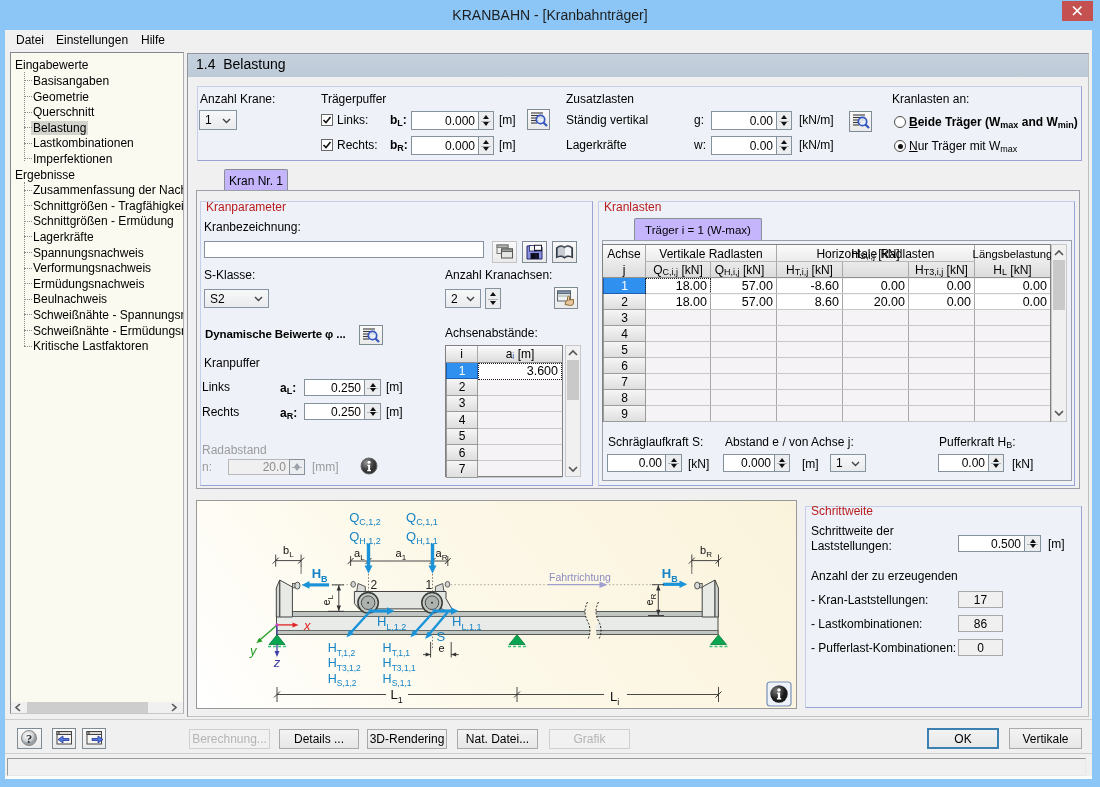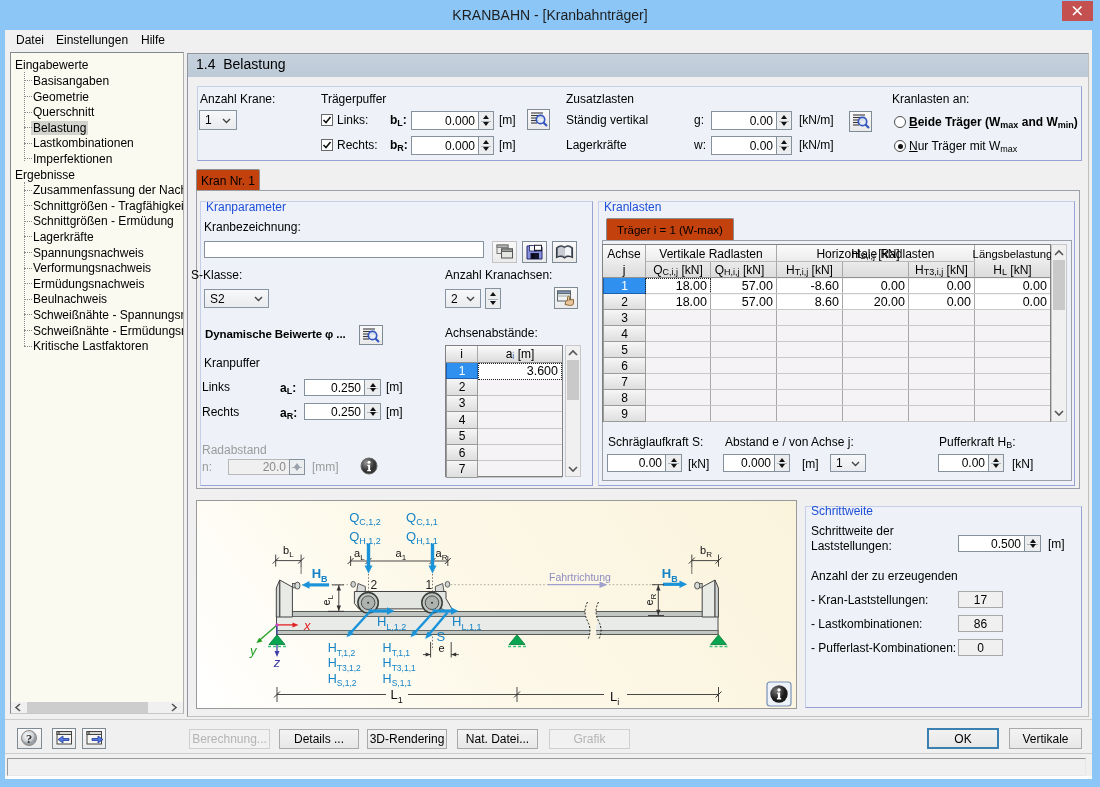--- a/index.html
+++ b/index.html
@@ -1,39 +1,39 @@
 <!DOCTYPE html>
 <html><head>
 <meta charset="utf-8">
 <style>
 html,body{margin:0;padding:0;}
 body{width:1100px;height:787px;position:relative;overflow:hidden;background:#8bc6f7;font-family:"Liberation Sans",sans-serif;}
 .abs{position:absolute;}
 .lbl{position:absolute;font-size:12px;color:#000;white-space:nowrap;line-height:13px;}
-.blue{color:#1d4ed8;text-align:right;}
+.blue{color:#b91c1c;text-align:right;}
 .gray{color:#9b9b9b;}
 sub{font-size:9px;vertical-align:baseline;position:relative;top:2px;line-height:0;}
 .inp{position:absolute;background:#fff;border:1px solid #85929e;box-sizing:border-box;font-size:12px;text-align:right;padding:0 3px 0 0;display:flex;align-items:center;justify-content:flex-end;}
 .inp.dis{background:#f0f0f0;color:#8a8a8a;border-color:#b8b8b8;}
 .ro{position:absolute;background:#f0f0f0;border:1px solid #a8a8a8;box-sizing:border-box;font-size:12px;display:flex;align-items:center;justify-content:center;}
 .grp{position:absolute;background:#eef2f8;border:1px solid;border-color:#c6cfe9 #99a2d4 #99a2d4 #c6cfe9;box-sizing:border-box;}
 .combo{position:absolute;box-sizing:border-box;border:1px solid #8794a2;background:linear-gradient(#f7f8f9,#e9ebee);font-size:12px;display:flex;align-items:center;padding-left:5px;}
 .spin{position:absolute;box-sizing:border-box;border:1px solid #85929e;background:#ebedef;}
 .spin:before{content:"";position:absolute;left:2px;right:2px;top:50%;height:1px;background:#aab2ba;}
 .spin i{position:absolute;left:50%;margin-left:-3px;width:0;height:0;border-left:3px solid transparent;border-right:3px solid transparent;top:3px;border-bottom:4px solid #111;}
 .spin b{position:absolute;left:50%;margin-left:-3px;width:0;height:0;border-left:3px solid transparent;border-right:3px solid transparent;bottom:3px;border-top:4px solid #111;}
 .spin.dis i{border-bottom-color:#99a2aa;}
 .spin.dis b{border-top-color:#99a2aa;}
 .ibtn{position:absolute;box-sizing:border-box;border:1px solid #7e8a94;background:linear-gradient(#fafafa,#e9eae9);}
 .btn{position:absolute;box-sizing:border-box;border:1px solid #a9a9a9;background:linear-gradient(#f3f3f3,#e7e7e7);font-size:12px;color:#000;display:flex;align-items:center;justify-content:center;white-space:nowrap;}
 .btn.dis{color:#b4b4b4;border-color:#cfcfcf;background:#f1f1f1;}
 .ck{position:absolute;width:12px;height:12px;background:#fff;border:1px solid #6a6a6a;box-sizing:border-box;}
 .radio{position:absolute;width:12px;height:12px;border-radius:50%;background:#fff;border:1px solid #4a4a4a;box-sizing:border-box;}
 .radio.sel:before{content:"";position:absolute;left:2.5px;top:2.5px;width:5px;height:5px;border-radius:50%;background:#111;}
-.tab{position:absolute;box-sizing:border-box;border:1px solid #898f94;border-bottom:none;border-radius:2px 2px 0 0;background:#c2410c;font-size:12px;display:flex;align-items:center;justify-content:center;white-space:nowrap;}
+.tab{position:absolute;box-sizing:border-box;border:1px solid #898f94;border-bottom:none;border-radius:2px 2px 0 0;background:#c4b5fd;font-size:12px;display:flex;align-items:center;justify-content:center;white-space:nowrap;margin-left:28px;}
 .pane{position:absolute;box-sizing:border-box;border:1px solid #9aa0a6;background:#f0f0f0;}
 .tcell{position:absolute;box-sizing:border-box;font-size:12px;display:flex;align-items:center;justify-content:center;white-space:nowrap;text-align:right;}
 .rowh{background:linear-gradient(#f6f6f6,#dedede);border:1px solid #9a9a9a;border-top:none;color:#000;}
 .num{justify-content:flex-end;padding-right:3px;}
 u{text-decoration:underline;}
 </style>
 </head>
 <body>
 <div class="abs" style="left:0;top:0;width:1100px;height:30px;background:#8bc6f7;"></div>
 <div class="abs" style="left:0;top:7px;width:1100px;text-align:center;font-size:14px;color:#1e1e1e;">KRANBAHN - [Kranbahnträger]</div>
@@ -193,21 +193,21 @@
       <rect x="11" y="2.8" width="8" height="6.5" fill="#1a1c30"></rect>
       <rect x="12" y="3.8" width="6" height="4" fill="#fff"></rect>
       <rect x="7.5" y="11" width="8.5" height="6" fill="#14142c"></rect>
       <rect x="8.8" y="12" width="2.6" height="5" fill="#0a0a18"></rect>
     </svg></div>
 <div class="ibtn" style="left:552px;top:241px;width:25px;height:22px;"><svg width="23" height="20" viewBox="0 0 23 20">
       <path d="M3.5 6 Q8 2 11.5 5.2 Q15 2 19.5 6 L19.5 15.5 Q15 13 11.5 16 Q8 13 3.5 15.5 z" fill="#6a7380" stroke="#333b46" stroke-width="1.1"></path>
       <path d="M5 6.2 Q8.5 3.6 11.5 6.4 L11.5 14.4 Q8.5 12.2 5 14 z" fill="#c9ccd2"></path>
       <path d="M18 6.2 Q14.5 3.6 11.5 6.4 L11.5 14.4 Q14.5 12.2 18 14 z" fill="#f4f5f7"></path>
     </svg></div>
-<div class="lbl" style="left:191px;top:269px;">S-Klasse:</div>
+<div class="lbl" style="left:204px;top:269px;">S-Klasse:</div>
 <div class="combo" style="left:204px;top:289px;width:65px;height:19px;">S2<svg class="abs" style="right:5px;top:6px;" width="9" height="6">
       <path d="M1 1 L4.5 4.5 L8 1" stroke="#444" stroke-width="1.4" fill="none"></path>
     </svg></div>
 <div class="lbl" style="left:445px;top:269px;">Anzahl Kranachsen:</div>
 <div class="combo" style="left:445px;top:289px;width:36px;height:19px;">2<svg class="abs" style="right:5px;top:6px;" width="9" height="6">
       <path d="M1 1 L4.5 4.5 L8 1" stroke="#444" stroke-width="1.4" fill="none"></path>
     </svg></div>
 <div class="spin" style="left:485px;top:288px;width:16px;height:21px;">
     <i></i>
     <b></b>

